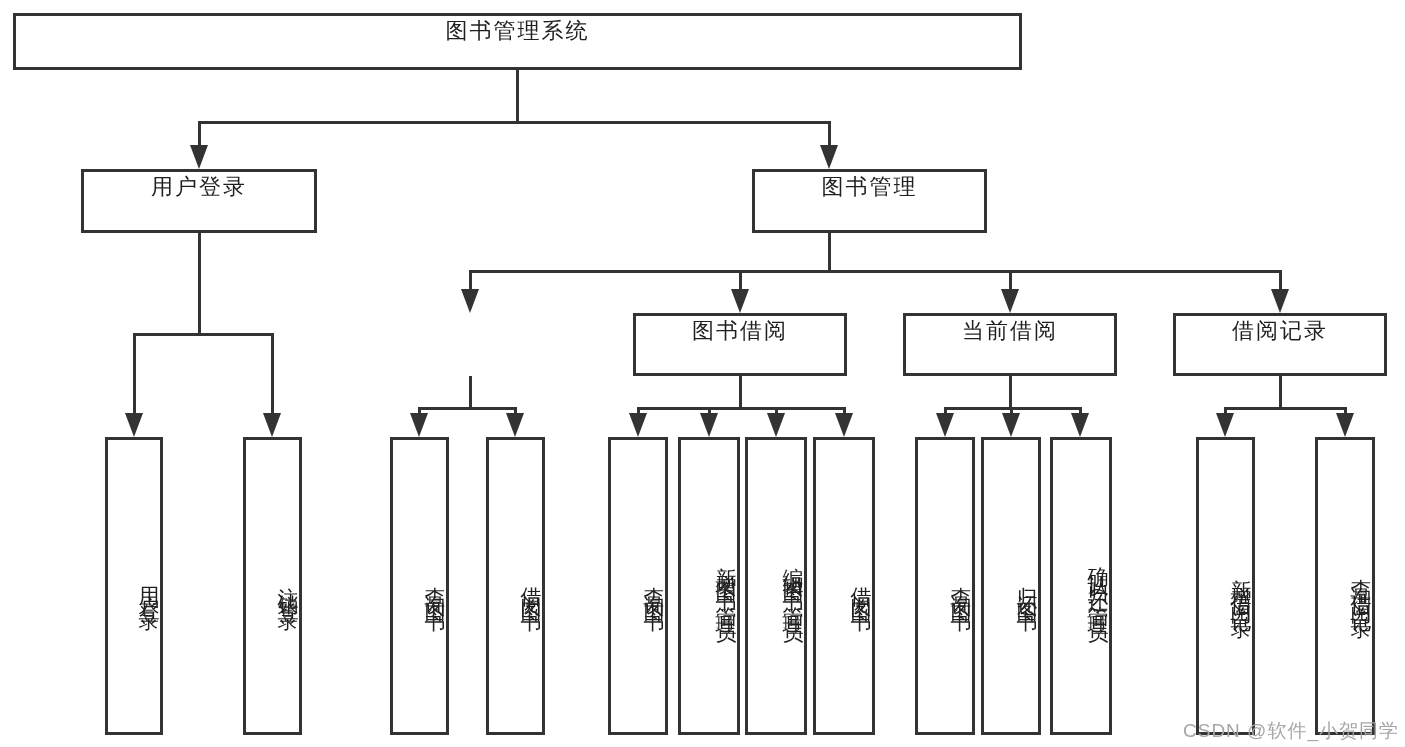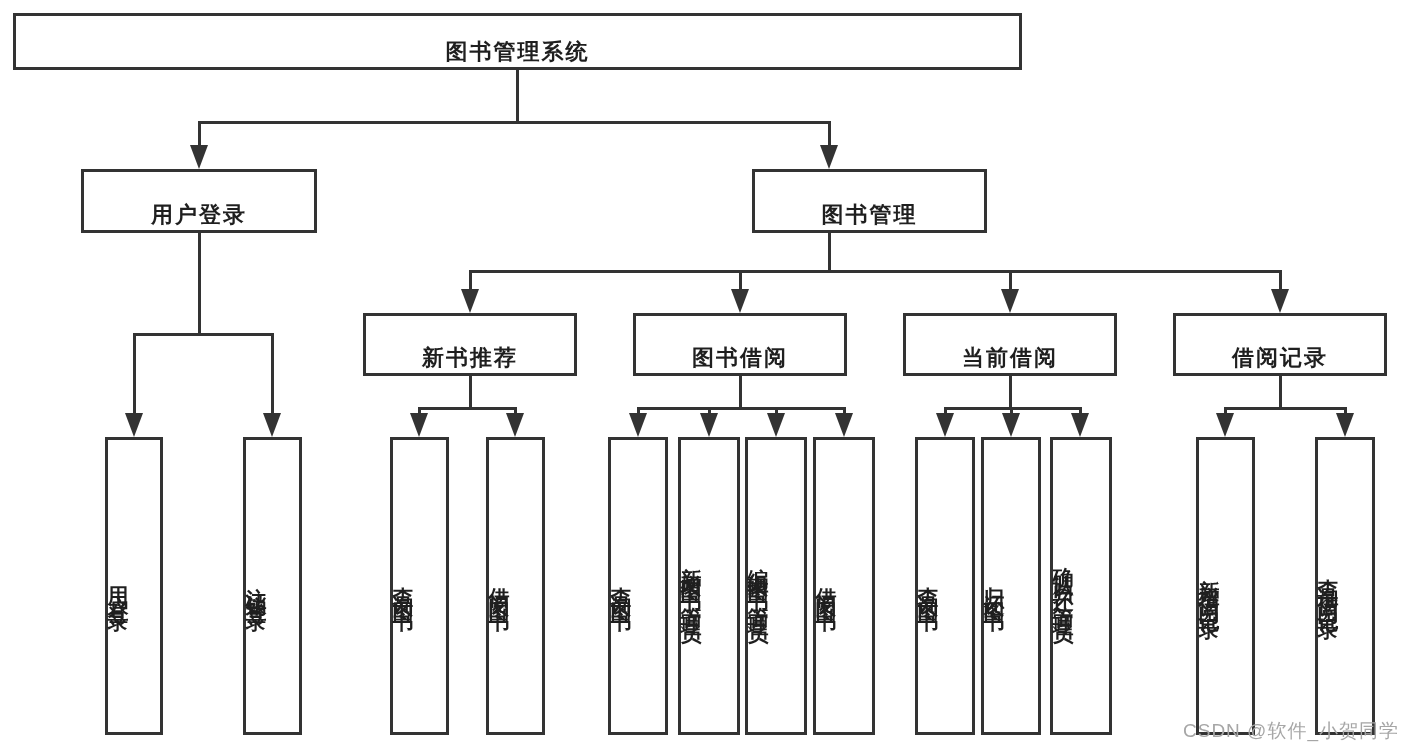--- a/index.html
+++ b/index.html
@@ -19,27 +19,26 @@
     height:747px;
     background:var(--bg);
     overflow:hidden;
   }
   .box{
     position:absolute;
     box-sizing:border-box;
     border:3px solid var(--line);
     background:#fff;
     display:flex;
-    align-items:flex-end;
+    align-items:flex-start;
     justify-content:center;
     color:var(--text);
     font-size:22px;
     letter-spacing:2px;
     white-space:nowrap;
-    font-weight:bold;
   }
   .leaf{
     writing-mode:vertical-rl;
     letter-spacing:8px;
     font-size:21px;
     line-height:1;
     white-space:normal;
   }
   .leaf span{display:block;}
   .vline{position:absolute;width:3px;background:var(--line);}
@@ -95,23 +94,20 @@
   <div class="hline" style="left:469px;top:270px;width:813px;"></div>
   <div class="vline" style="left:469px;top:270px;height:21px;"></div>
   <div class="arrow" style="left:461px;top:289px;"></div>
   <div class="vline" style="left:739px;top:270px;height:21px;"></div>
   <div class="arrow" style="left:731px;top:289px;"></div>
   <div class="vline" style="left:1009px;top:270px;height:21px;"></div>
   <div class="arrow" style="left:1001px;top:289px;"></div>
   <div class="vline" style="left:1279px;top:270px;height:21px;"></div>
   <div class="arrow" style="left:1271px;top:289px;"></div>
 
-  <div class="box" style="left:363px;top:313px;width:214px;height:63px;">
-    <span>新书推荐</span>
-  </div>
   <div class="box" style="left:903px;top:313px;width:214px;height:63px;">
     <span>当前借阅</span>
   </div>
   <div class="box" style="left:633px;top:313px;width:214px;height:63px;">
     <span>图书借阅</span>
   </div>
   <div class="box" style="left:1173px;top:313px;width:214px;height:63px;">
     <span>借阅记录</span>
   </div>
 

